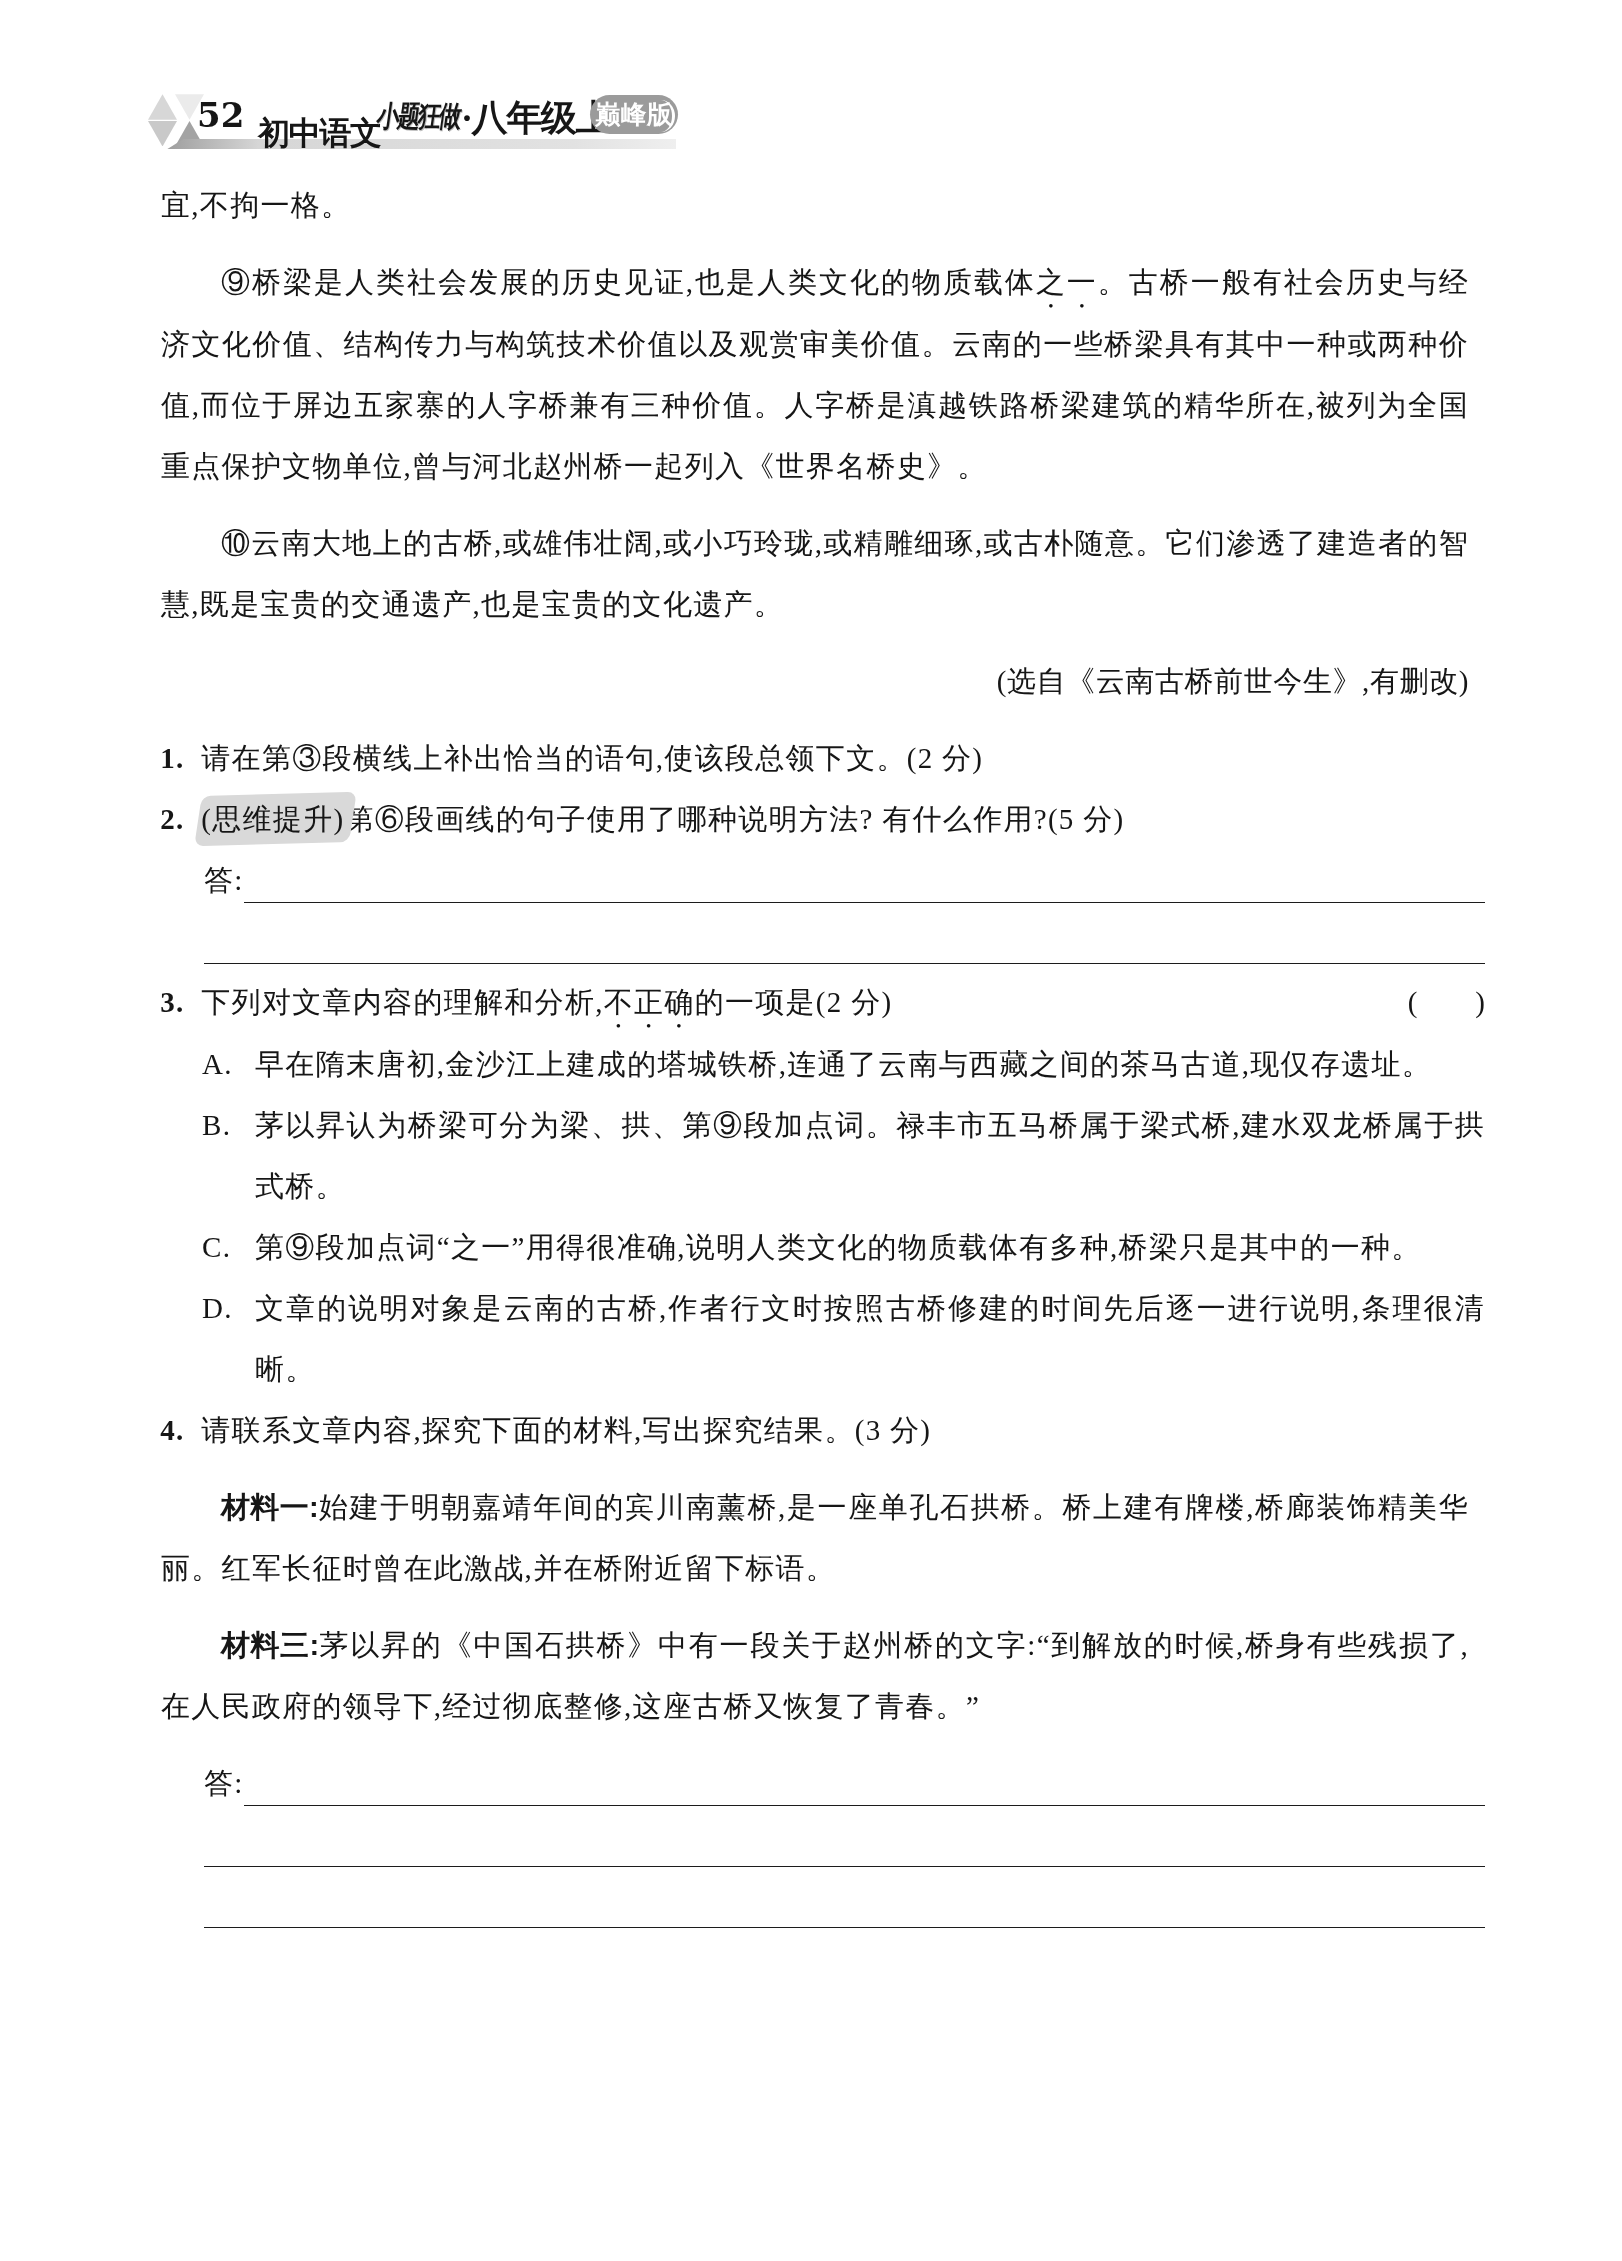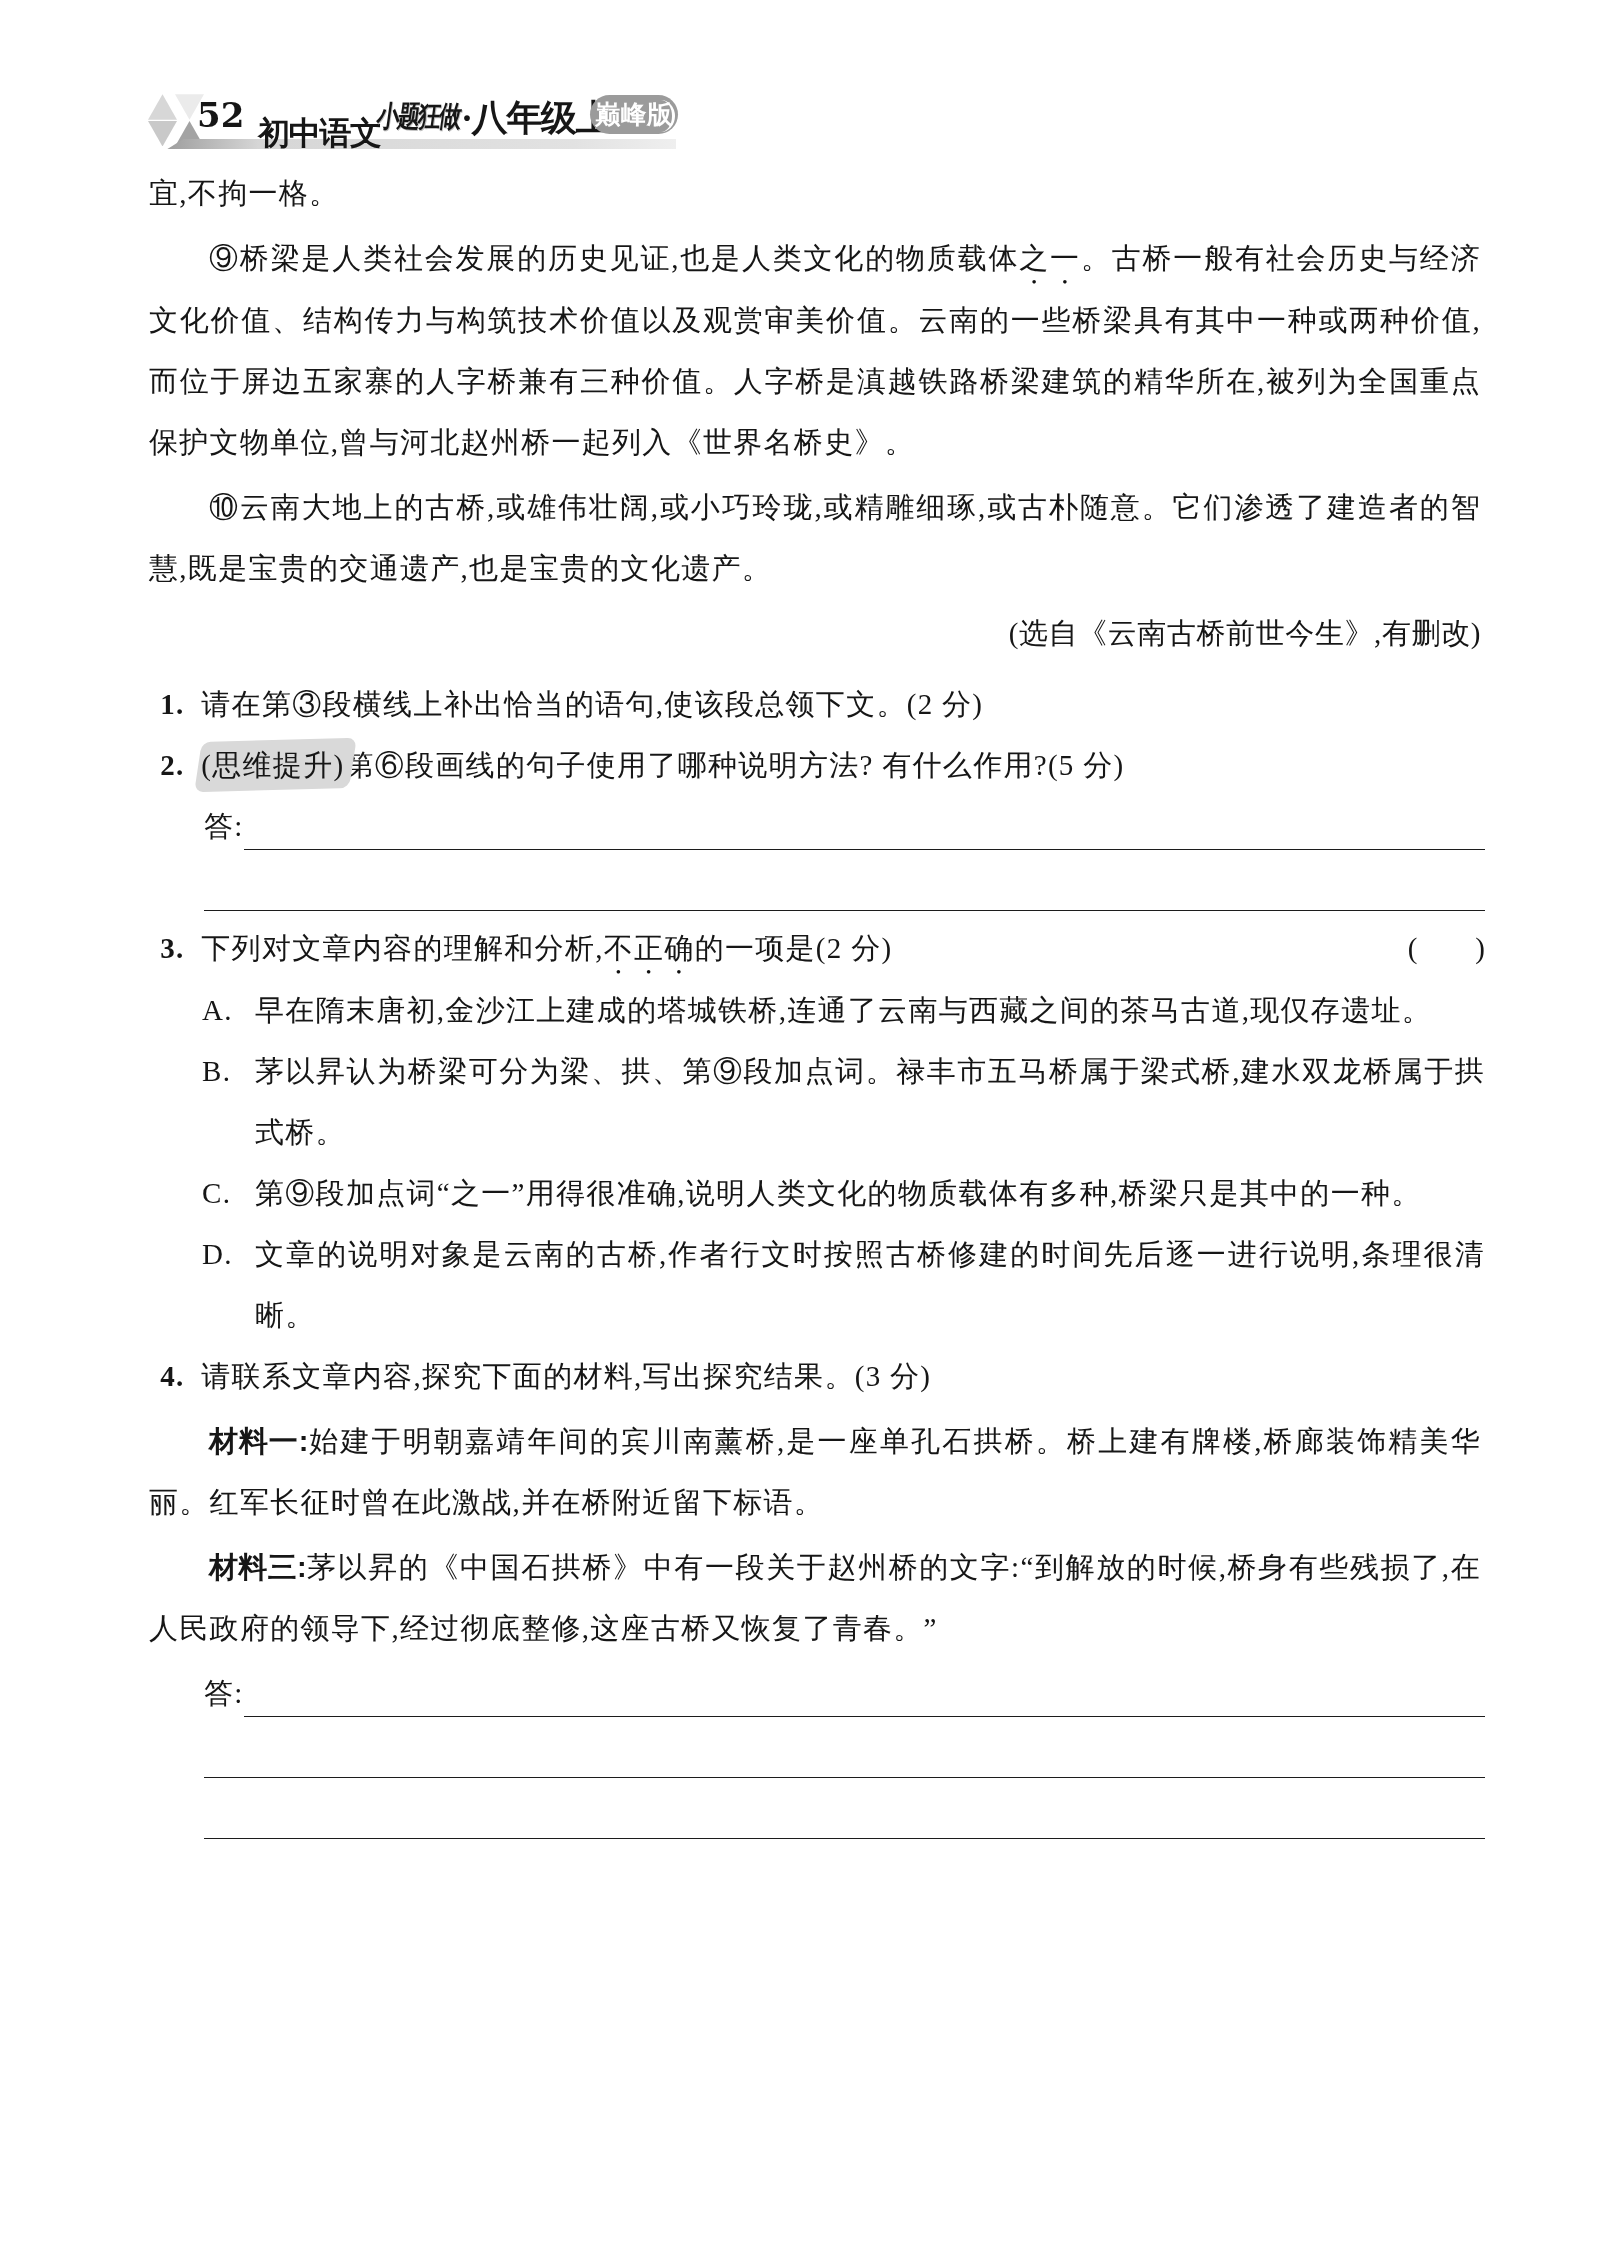--- a/index.html
+++ b/index.html
@@ -38,21 +38,21 @@
   .badge-arc { position:absolute; right:3.2px; top:4.5px; width:14px; height:32px;
                border-right:3.2px solid #ffffff;
                border-radius:0 14px 14px 0 / 0 16px 16px 0; }
 
   
   .content {
     position:absolute; left:145px; top:159px; width:1340px;
     font-size:29px; line-height:61px; letter-spacing:1.3px;
     text-align:justify;
   }
-  .content p { margin:4px; }
+  .content p { margin:16px; }
   .art-para  { text-indent:60px; }
   .art-source{ text-align:right; letter-spacing:0.6px; }
 
   .emph {
     -webkit-text-emphasis:filled dot #111;
     -webkit-text-emphasis-position:under;
     text-emphasis:filled dot #111;
     text-emphasis-position:under right;
   }
 

